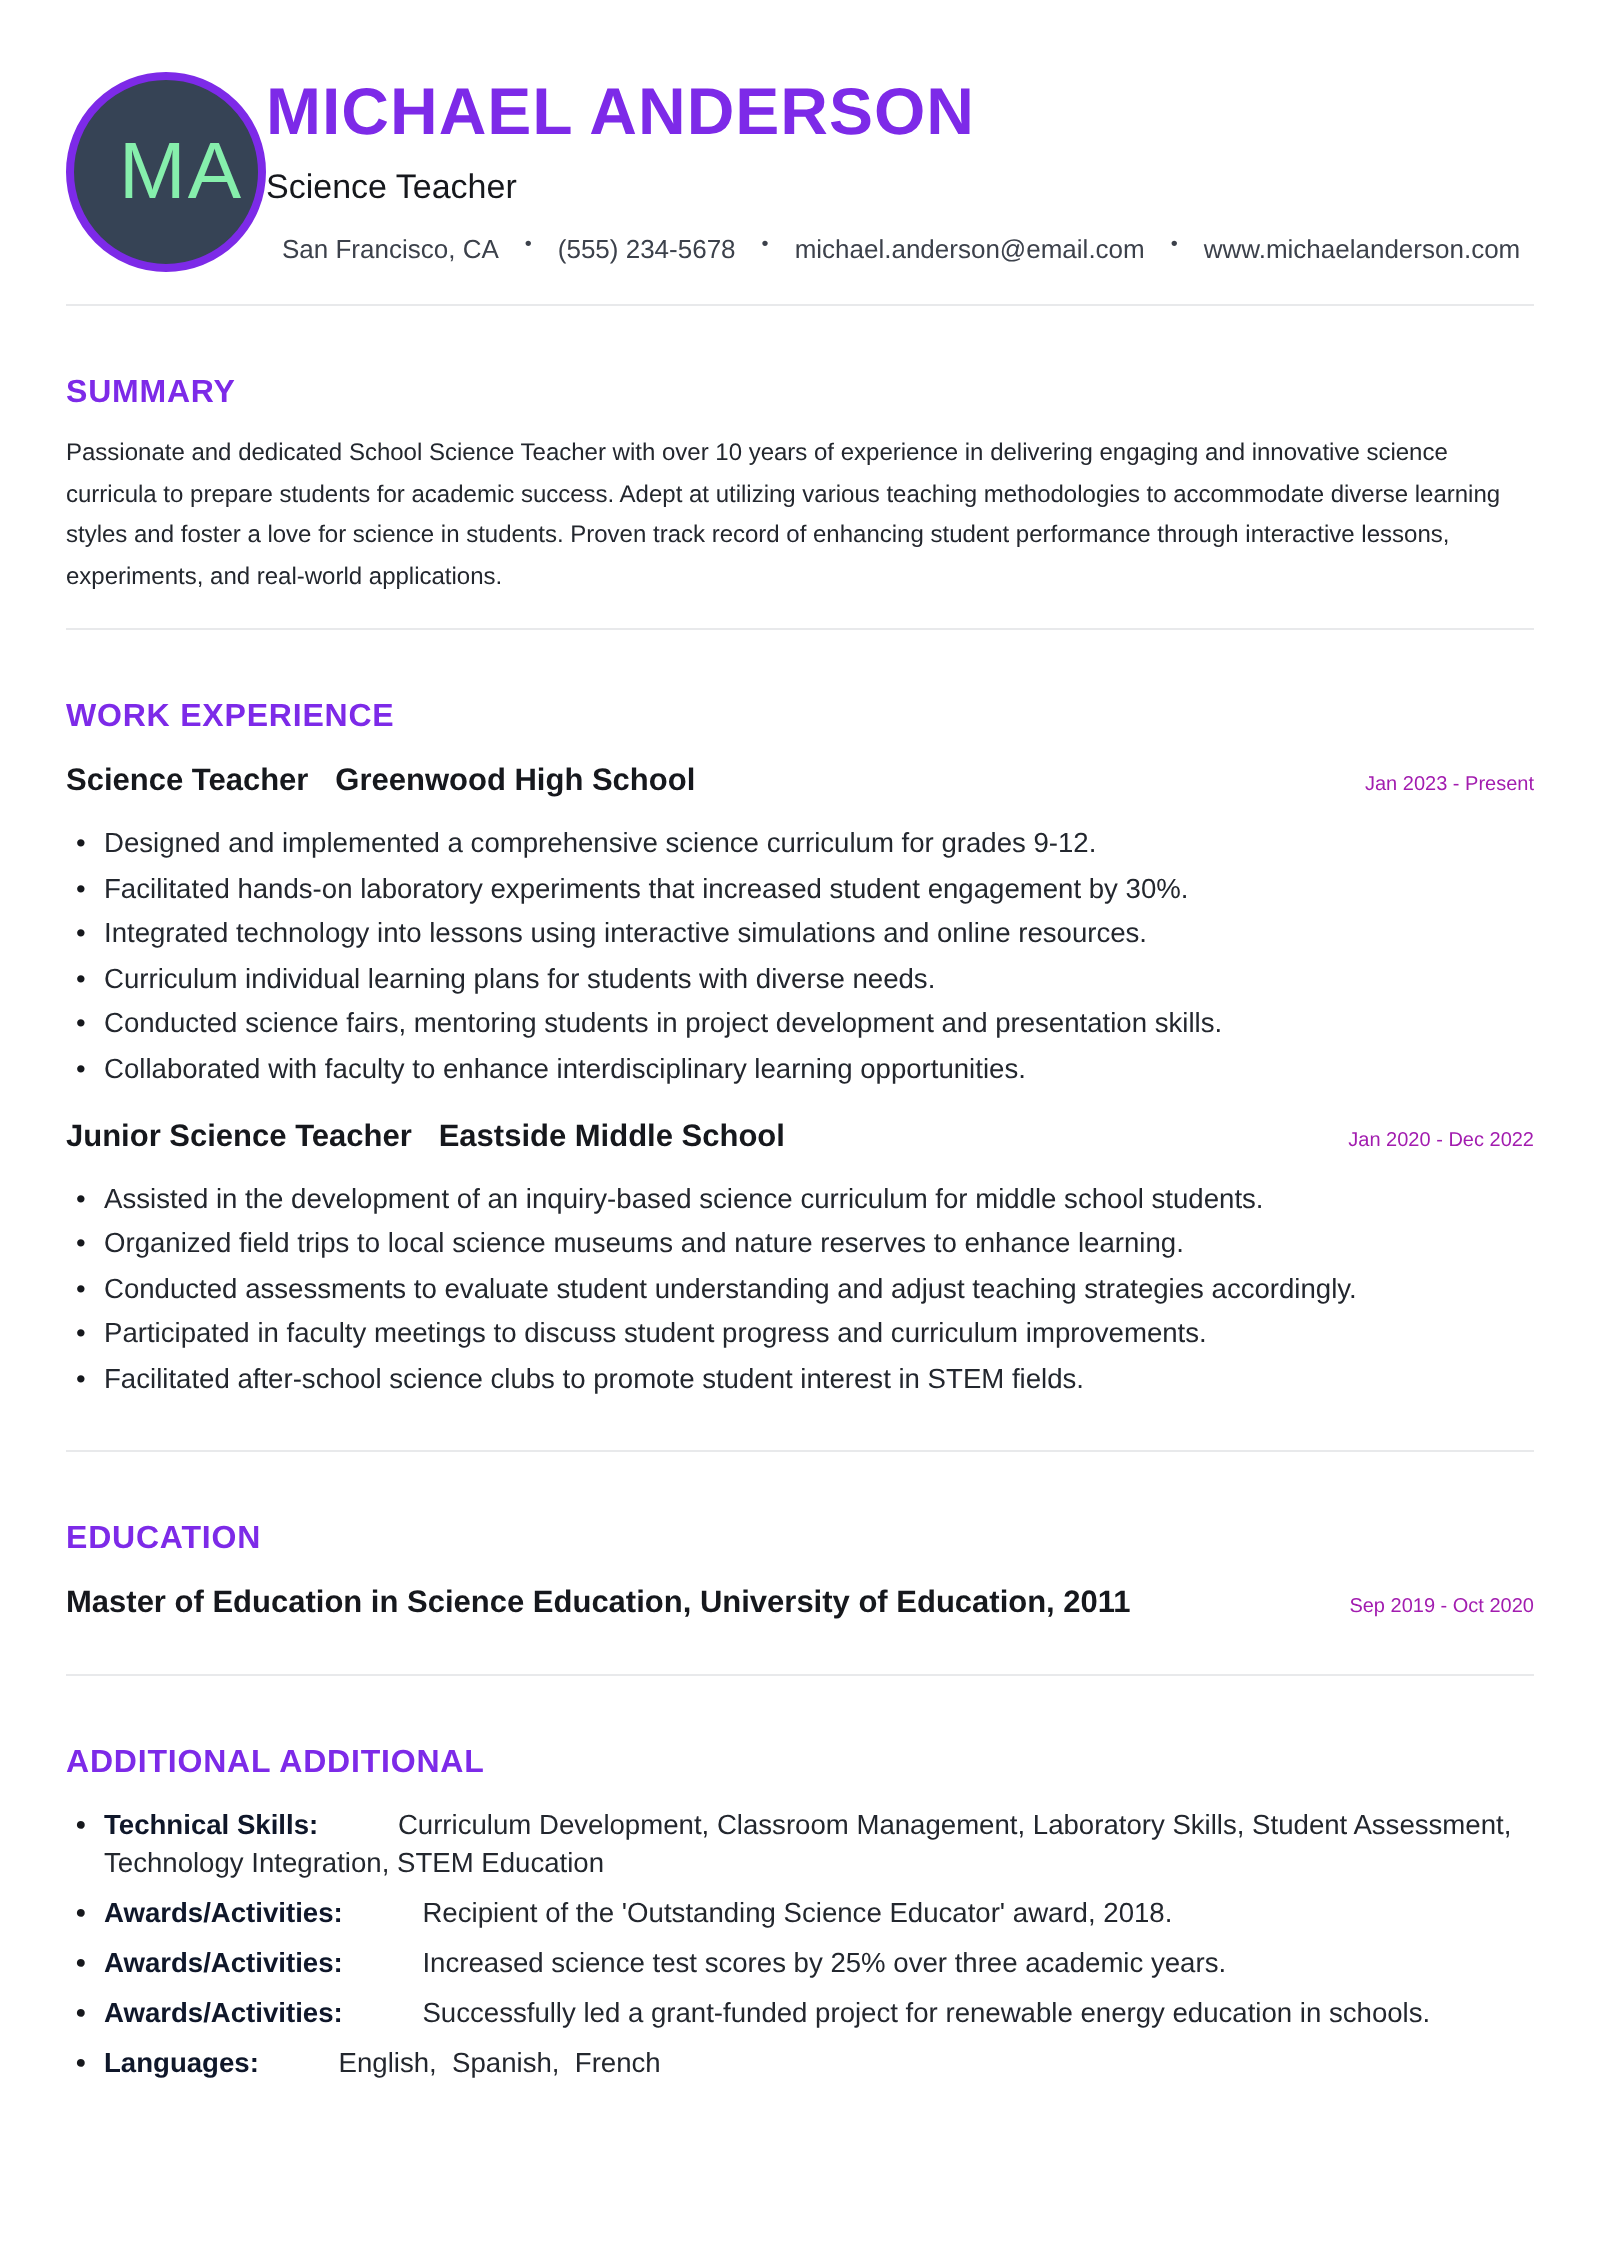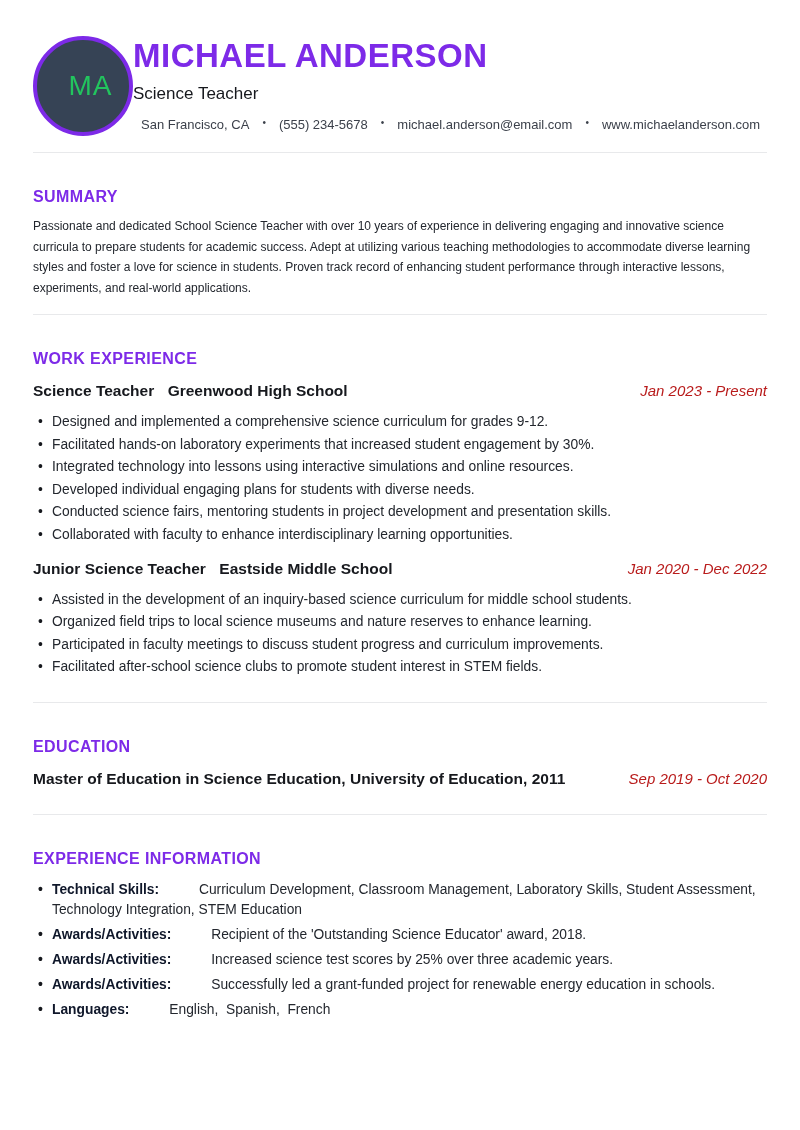--- a/index.html
+++ b/index.html
@@ -16,21 +16,21 @@
   
   .header { display: flex; align-items: flex-start; }
   .avatar {
     width: 100px; height: 100px; flex: 0 0 100px;
     border-radius: 50%;
     background: #364355;
     border: 4px solid #7d2ae8;
     display: flex; align-items: center; justify-content: center;
   }
   .avatar span {
-    color: #22c55e; font-size: 28px; font-weight: 500; letter-spacing: 1px; margin-left: 15px;
+    color: #86efac; font-size: 40px; font-weight: 500; letter-spacing: 1px; margin-left: 15px;
   }
   .header-text { padding-top: 2px; }
   h1.name {
     margin: 0; font-size: 33px; font-weight: 800;
     color: #7d2ae8; letter-spacing: 0.5px; line-height: 1.1;
   }
   .job-title { font-size: 17px; font-weight: 500; color: #16181d; margin-top: 10px; }
   .contact { font-size: 13px; color: #3c414b; margin-top: 13px; padding-left: 8px; display: flex; }
   .contact .dot { font-size: 10px; color: #3c414b; margin: 0 13px; }
 
@@ -46,21 +46,21 @@
     font-size: 12px; line-height: 20.5px; color: #23272e;
   }
   hr.divider.gap-lg { margin-top: 26px; }
 
   
   .job { margin-top: 14px; }
   .job + .job { margin-top: 16px; }
   .job-head { display: flex; justify-content: space-between; align-items: baseline; }
   .job-role, .job-company, .degree { font-size: 15.5px; font-weight: 700; color: #16181d; }
   .job-company { margin-left: 9px; }
-  .dates { font-size: 15px; font-style: italic; color: #b91c1c; white-space: nowrap; font-weight: 400; }
+  .dates { font-size: 10px; color: #a21caf; white-space: nowrap; font-weight: 400; }
 
   ul.bullets { list-style: none; margin: 12px 0 0; padding: 0; }
   ul.bullets li {
     position: relative; padding-left: 19px;
     font-size: 13.8px; line-height: 19px; margin-bottom: 3.5px;
     color: #23272e;
   }
   ul.bullets li::before {
     content: "\2022"; position: absolute; left: 5px; top: 0; color: #16181d;
   }
@@ -119,37 +119,38 @@
         <div>
           <span class="job-role">Science Teacher</span>
           <span class="job-company">Greenwood High School</span>
         </div>
         <span class="dates">Jan 2023 - Present</span>
       </div>
       <ul class="bullets">
         <li>Designed and implemented a comprehensive science curriculum for grades 9-12.</li>
         <li>Facilitated hands-on laboratory experiments that increased student engagement by 30%.</li>
         <li>Integrated technology into lessons using interactive simulations and online resources.</li>
-        <li>Developed individual engaging plans for students with diverse needs.</li>
+        <li>Curriculum individual learning plans for students with diverse needs.</li>
         <li>Conducted science fairs, mentoring students in project development and presentation skills.</li>
         <li>Collaborated with faculty to enhance interdisciplinary learning opportunities.</li>
       </ul>
     </div>
 
     <div class="job">
       <div class="job-head">
         <div>
           <span class="job-role">Junior Science Teacher</span>
           <span class="job-company">Eastside Middle School</span>
         </div>
         <span class="dates">Jan 2020 - Dec 2022</span>
       </div>
       <ul class="bullets">
         <li>Assisted in the development of an inquiry-based science curriculum for middle school students.</li>
         <li>Organized field trips to local science museums and nature reserves to enhance learning.</li>
+        <li>Conducted assessments to evaluate student understanding and adjust teaching strategies accordingly.</li>
         <li>Participated in faculty meetings to discuss student progress and curriculum improvements.</li>
         <li>Facilitated after-school science clubs to promote student interest in STEM fields.</li>
       </ul>
     </div>
   </section>
 
   <hr class="divider gap-lg">
 
   <section>
     <h2 class="section-heading">EDUCATION</h2>
@@ -157,21 +158,21 @@
       <div class="job-head">
         <span class="degree">Master of Education in Science Education, University of Education, 2011</span>
         <span class="dates">Sep 2019 - Oct 2020</span>
       </div>
     </div>
   </section>
 
   <hr class="divider gap-lg">
 
   <section>
-    <h2 class="section-heading">EXPERIENCE INFORMATION</h2>
+    <h2 class="section-heading">ADDITIONAL ADDITIONAL</h2>
     <ul class="add-list">
       <li>
         <span class="add-label">Technical Skills:</span>
         <span class="add-text">Curriculum Development, Classroom Management, Laboratory Skills, Student Assessment, Technology Integration, STEM Education</span>
       </li>
       <li>
         <span class="add-label">Awards/Activities:</span>
         <span class="add-text">Recipient of the 'Outstanding Science Educator' award, 2018.</span>
       </li>
       <li>

